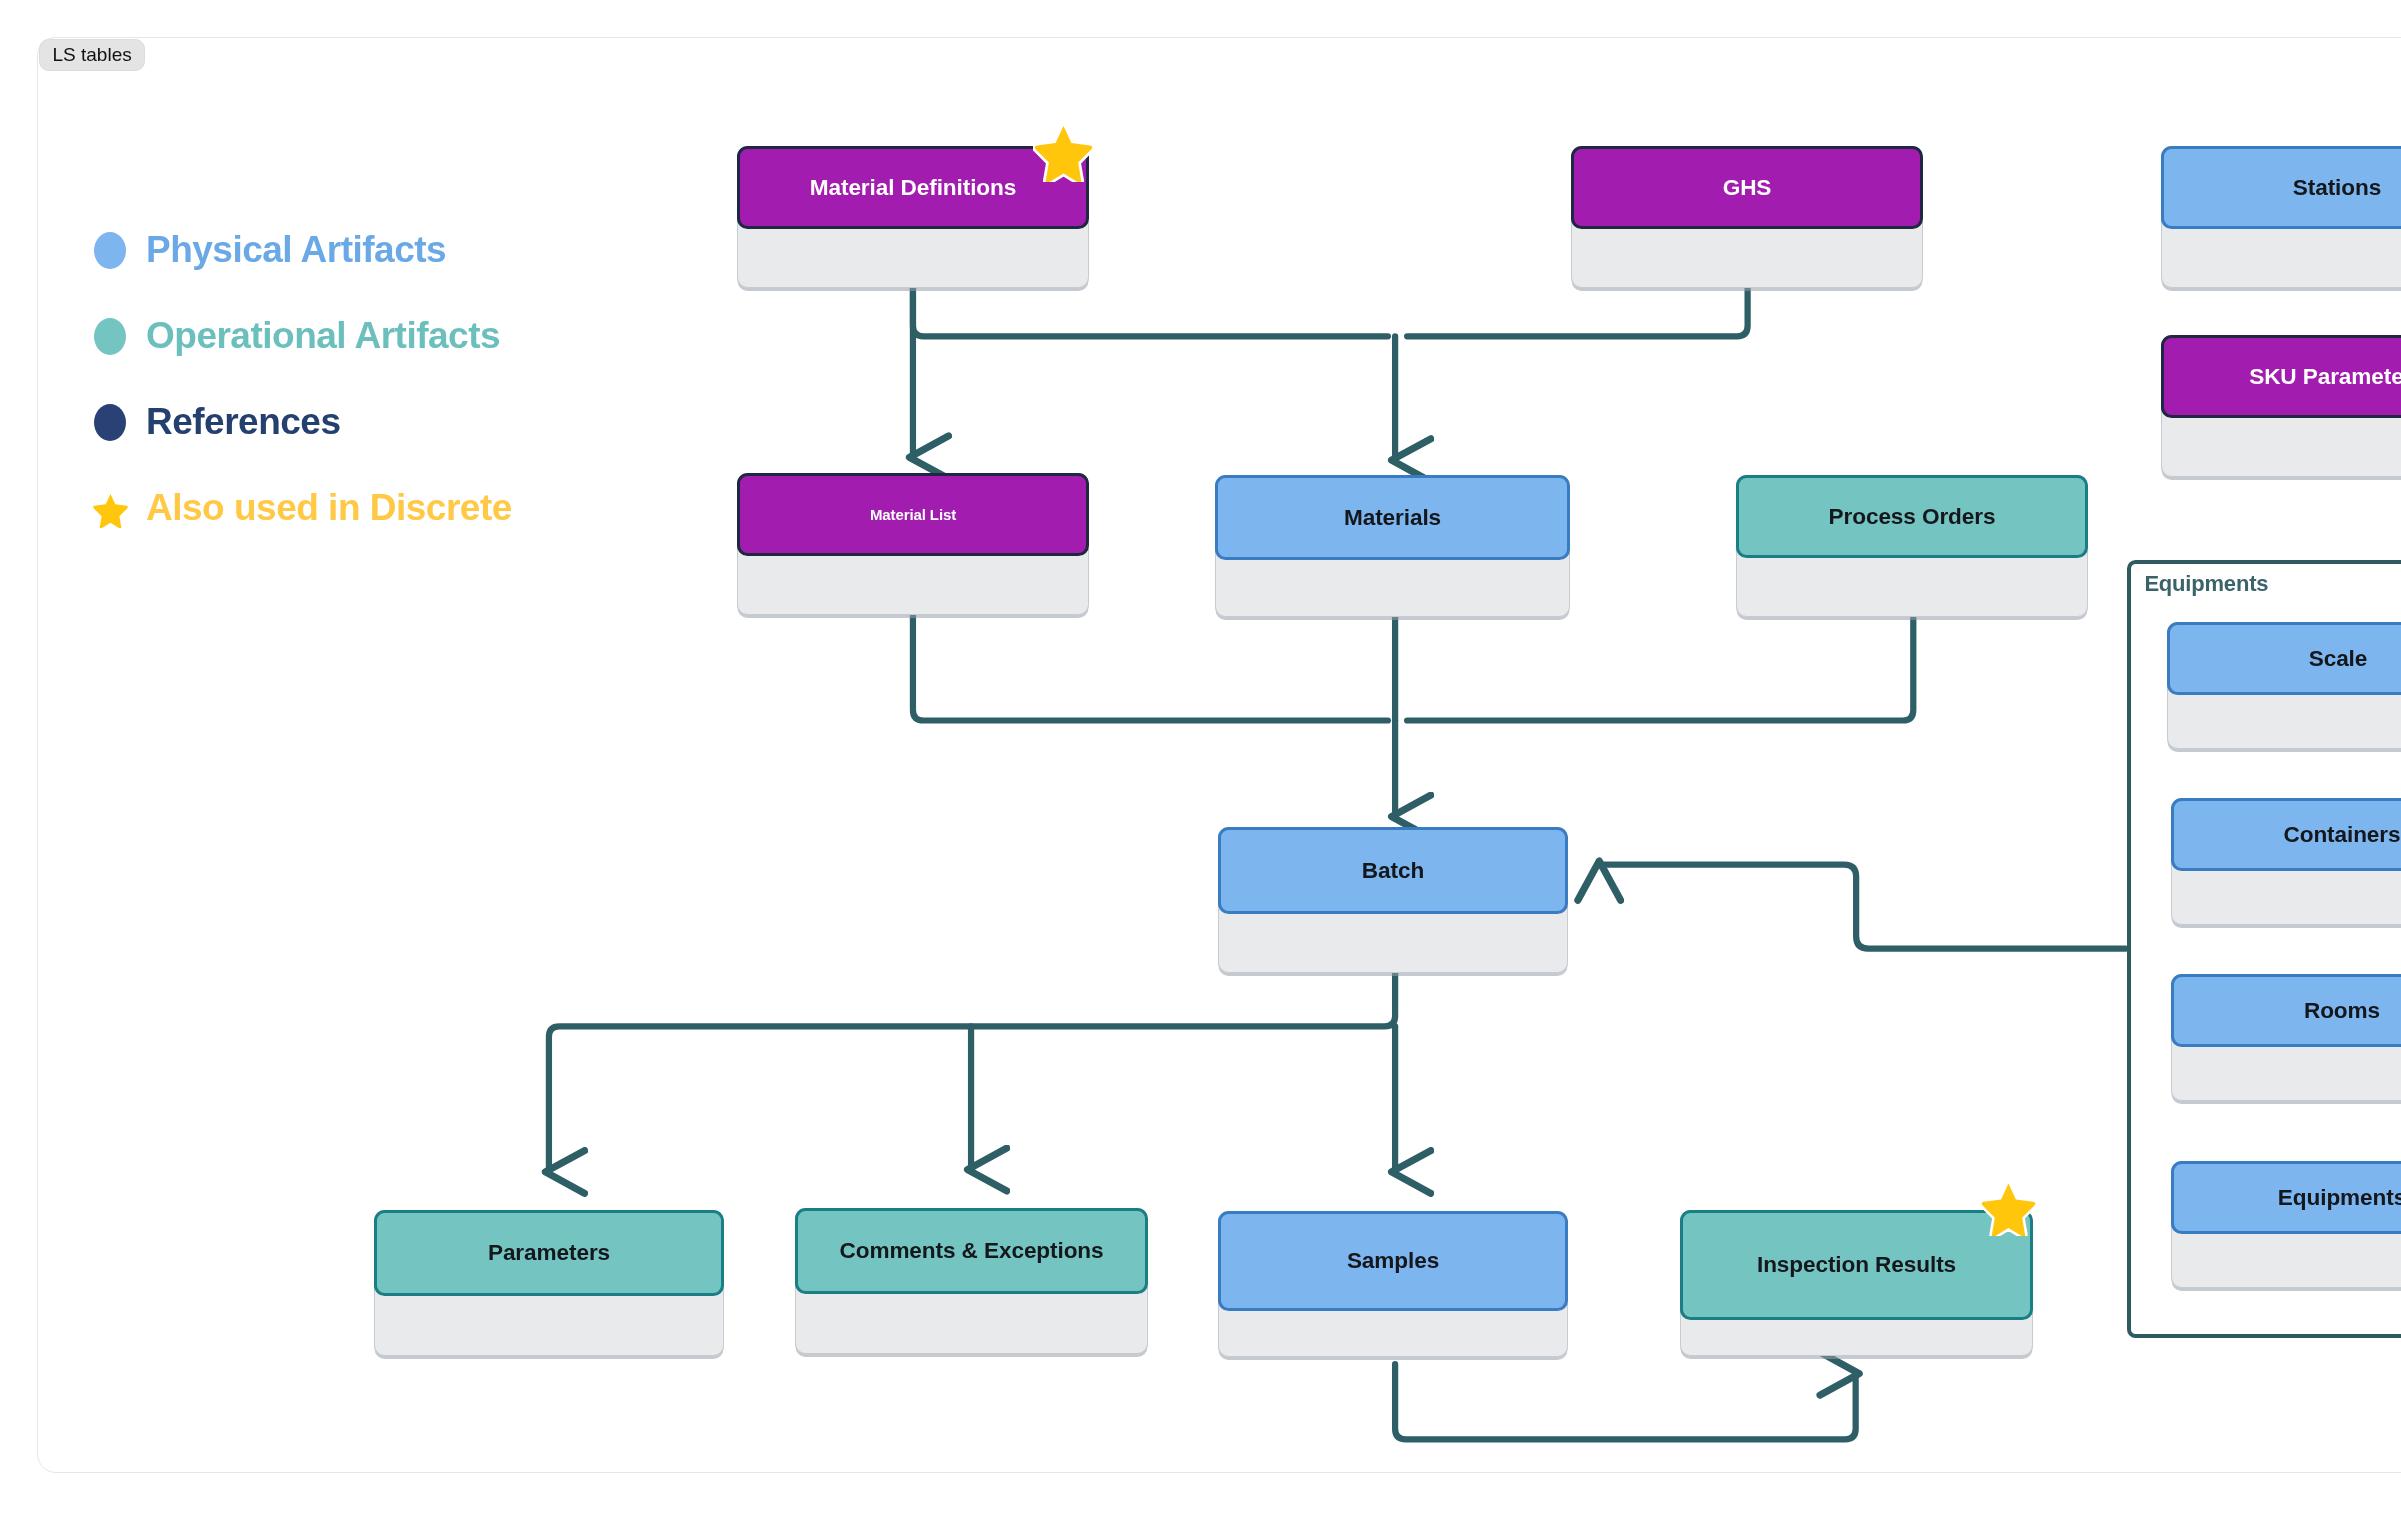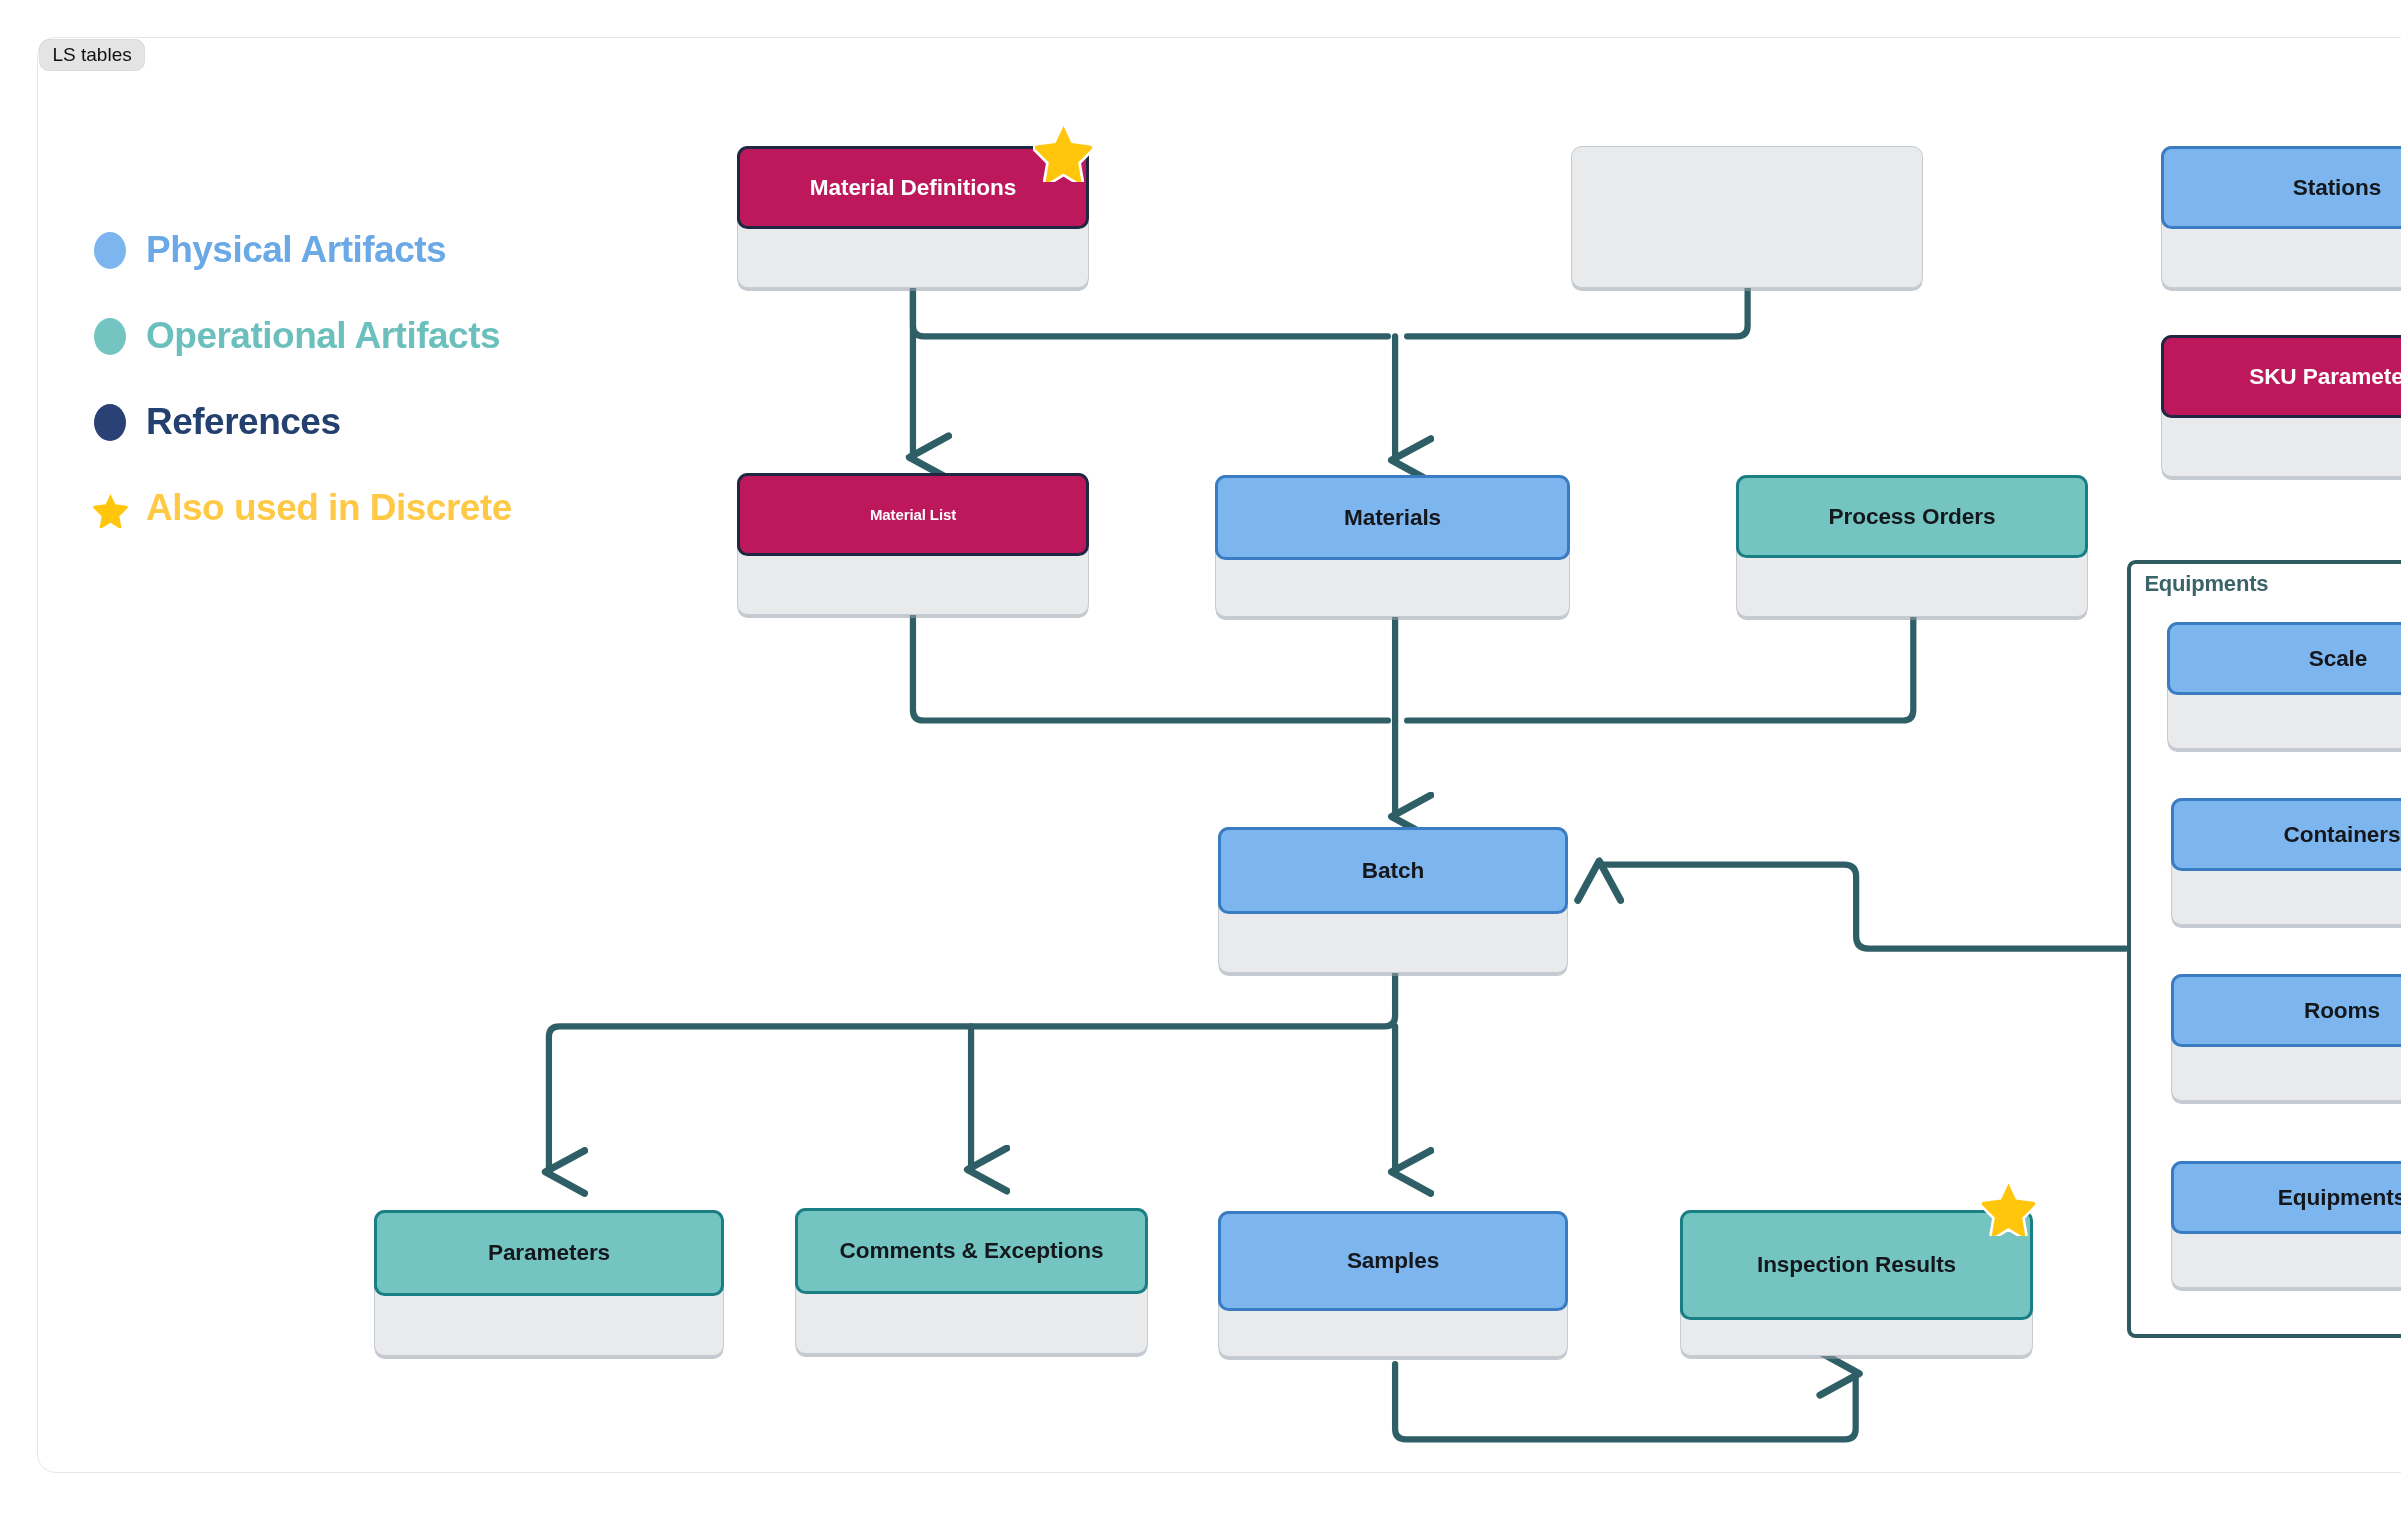--- a/index.html
+++ b/index.html
@@ -74,21 +74,21 @@
     padding: 0 6.7px;
   }
   .node-label {
     font-weight: bold;
     line-height: 1.05;
     letter-spacing: -0.1px;
   }
 
   
   .hdr-ref {
-    background: #be185d;
+    background: #a21caf;
     border: 3.8px solid #1f2742;
     color: #ffffff;
   }
   .hdr-physical {
     background: #7db5ee;
     border: 3.8px solid #3a7cc2;
     color: #14171c;
   }
   .hdr-operational {
     background: #74c5c2;
@@ -250,20 +250,23 @@
     <span class="node-label" style="font-size:22.6px;">Material Definitions</span>
   </div>
 </div>
 <svg class="star-badge" style="left:1033px; top:121px;" width="61" height="61" viewBox="0 0 100 100">
   <path d="M50 8 L63 36 L93 40 Q100 41 95 47 L74 68 L79 97 Q80 104 73 100
            L50 86 L27 100 Q20 104 21 97 L26 68 L5 47 Q0 41 7 40 L37 36 Z" fill="#ffc60b" stroke="#ffffff" stroke-width="9" stroke-linejoin="round" paint-order="stroke"></path>
 </svg>
 
 <div class="node" style="left:1571px; top:146px; width:352px; height:142px;">
   <div class="node-body"></div>
+  <div class="node-header hdr-ref" style="height:83px;">
+    <span class="node-label" style="font-size:22.6px;">GHS</span>
+  </div>
 </div>
 
 <div class="node" style="left:2161px; top:146px; width:352px; height:142px;">
   <div class="node-body"></div>
   <div class="node-header hdr-physical" style="height:83px;">
     <span class="node-label" style="font-size:22.6px;">Stations</span>
   </div>
 </div>
 
 <div class="node" style="left:2161px; top:335px; width:352px; height:142px;">

